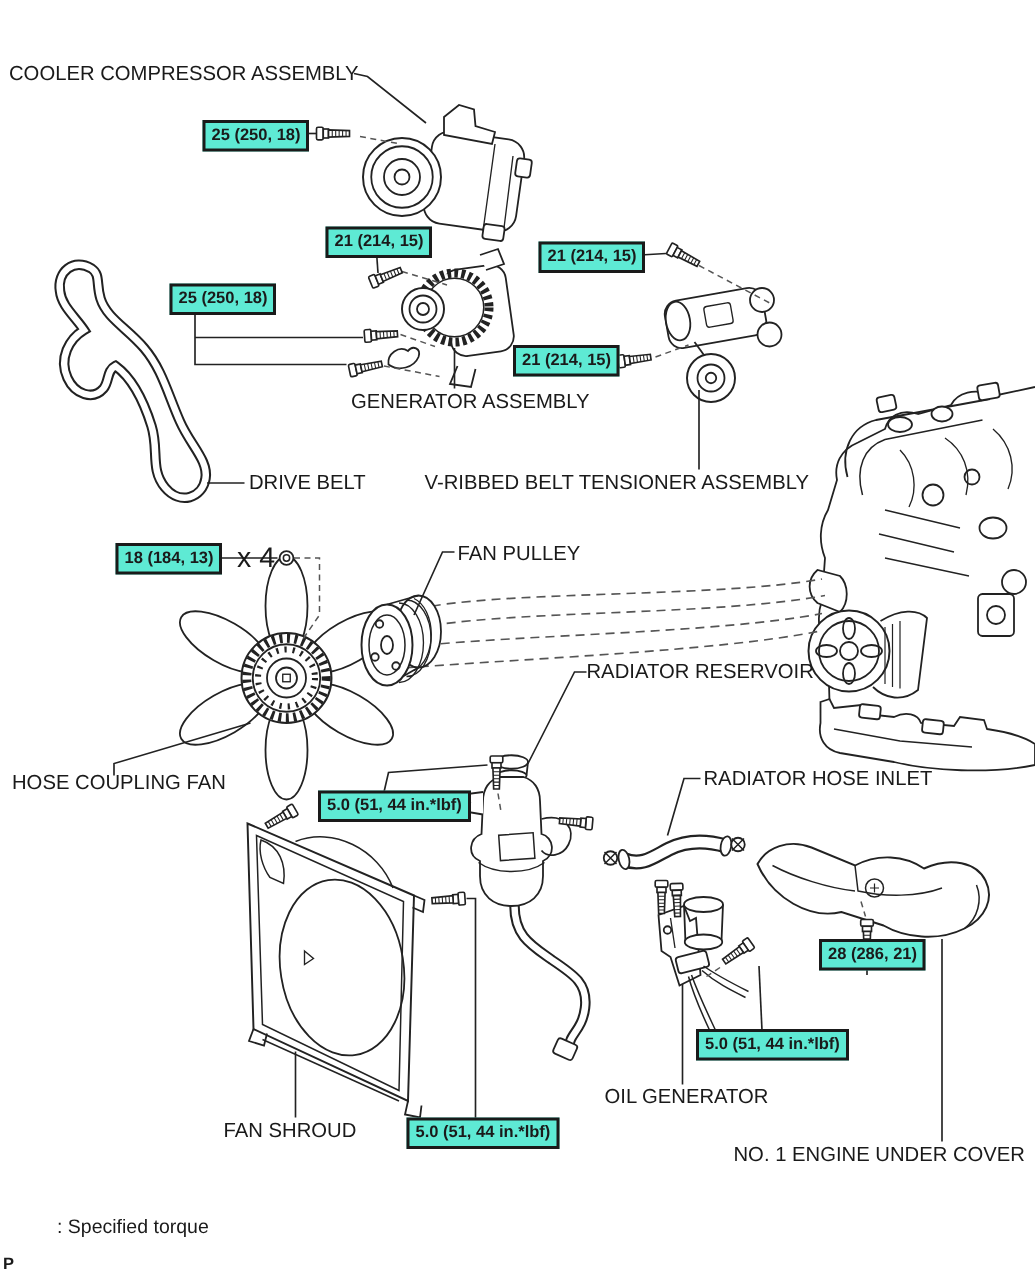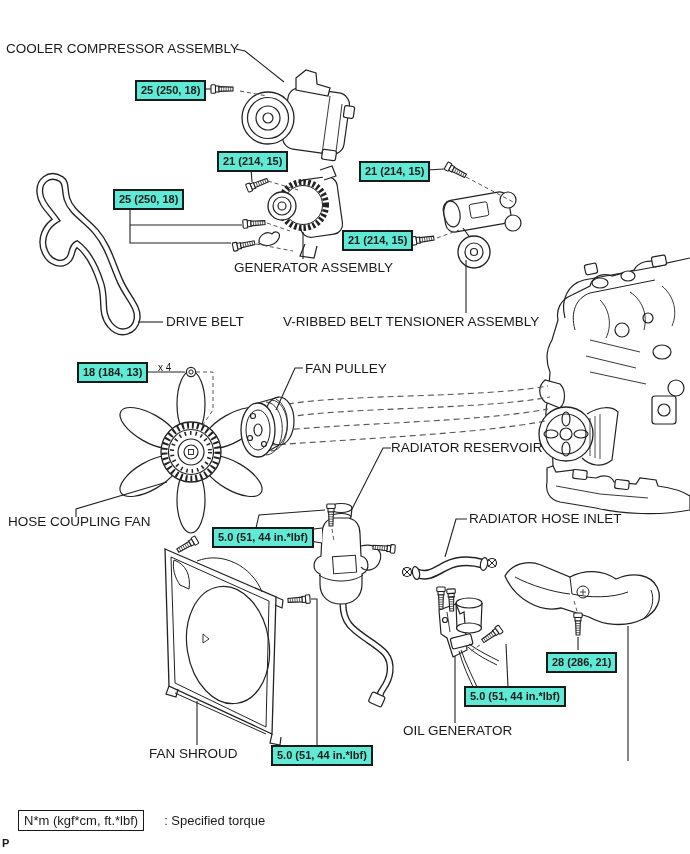--- a/index.html
+++ b/index.html
@@ -4,21 +4,21 @@
 <style>
   *{margin:0;padding:0;box-sizing:border-box}
   html,body{background:#fff}
   body{width:690px;height:854px;position:relative;overflow:hidden;
        font-family:"Liberation Sans",sans-serif;color:#1a1a1a}
   .stage{position:absolute;left:0;top:0;width:690px;height:636px;background:#fff}
   svg.art{position:absolute;left:0;top:0}
   .lbl{position:absolute;font-size:13.5px;line-height:1.05;white-space:nowrap;color:#1a1a1a}
   .tq{position:absolute;border:2px solid #1a1a1a;background:#5eead4;font-weight:bold;
       font-size:11px;line-height:1;padding:3px 4px;white-space:nowrap;color:#1a1a1a}
-  .qty{position:absolute;font-size:10px;white-space:nowrap;color:#1a1a1a}
+  .qty{position:absolute;font-size:19px;white-space:nowrap;color:#1a1a1a}
   .legend{position:absolute;left:18px;top:810px;display:flex;align-items:center;font-size:13px}
   .legend .lbox{border:1.5px solid #1a1a1a;padding:2px 5px;background:#fff}
   .legend .lnote{margin-left:20px}
   .pagemark{position:absolute;left:2px;top:837px;font-size:11px;font-weight:bold}
 </style>
 </head>
 <body>
 
 <div class="stage">
 
@@ -267,32 +267,32 @@
   <div class="lbl" style="left:6px;top:42px">COOLER COMPRESSOR ASSEMBLY</div>
   <div class="lbl" style="left:234px;top:261px">GENERATOR ASSEMBLY</div>
   <div class="lbl" style="left:166px;top:315px">DRIVE BELT</div>
   <div class="lbl" style="left:283px;top:315px">V-RIBBED BELT TENSIONER ASSEMBLY</div>
   <div class="lbl" style="left:305px;top:362px">FAN PULLEY</div>
   <div class="lbl" style="left:8px;top:515px">HOSE COUPLING FAN</div>
   <div class="lbl" style="left:391px;top:441px">RADIATOR RESERVOIR</div>
   <div class="lbl" style="left:469px;top:512px">RADIATOR HOSE INLET</div>
   <div class="lbl" style="left:149px;top:747px">FAN SHROUD</div>
   <div class="lbl" style="left:403px;top:724px">OIL GENERATOR</div>
+  <div class="lbl" style="left:489px;top:763px">NO. 1 ENGINE UNDER COVER</div>
 
   <div class="tq" style="left:135px;top:80px">25 (250, 18)</div>
   <div class="tq" style="left:217px;top:151px">21 (214, 15)</div>
   <div class="tq" style="left:113px;top:189px">25 (250, 18)</div>
   <div class="tq" style="left:359px;top:161px">21 (214, 15)</div>
   <div class="tq" style="left:342px;top:230px">21 (214, 15)</div>
   <div class="tq" style="left:77px;top:362px">18 (184, 13)</div>
   <div class="qty" style="left:158px;top:362px">x 4</div>
   <div class="tq" style="left:212px;top:527px">5.0 (51, 44 in.*lbf)</div>
   <div class="tq" style="left:271px;top:745px">5.0 (51, 44 in.*lbf)</div>
   <div class="tq" style="left:464px;top:686px">5.0 (51, 44 in.*lbf)</div>
-  <div class="tq" style="left:546px;top:652px">28 (286, 21)</div>
+  <div class="tq" style="left:546px;top:626px">28 (286, 21)</div>
 
   <div class="legend">
-    <span class="lbox">N*m (kgf*cm, ft.*lbf)</span>
     <span class="lnote">: Specified torque</span>
   </div>
   <div class="pagemark">P</div>
 
 </div>
 
 </body></html>

